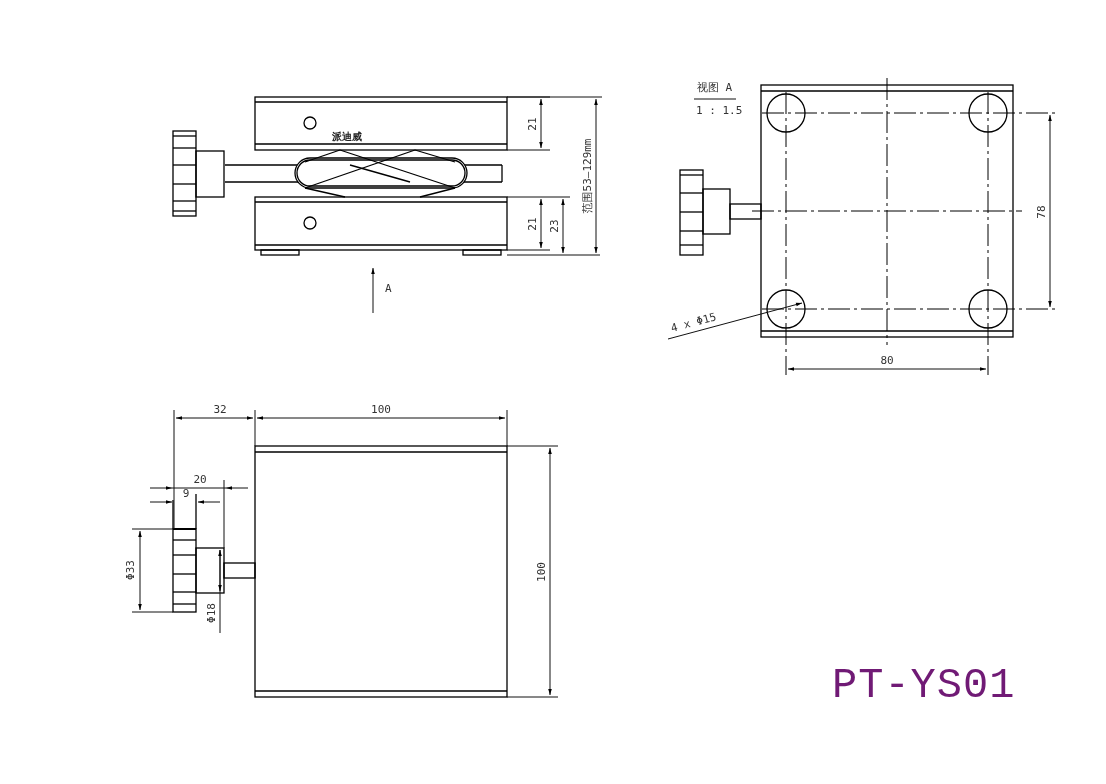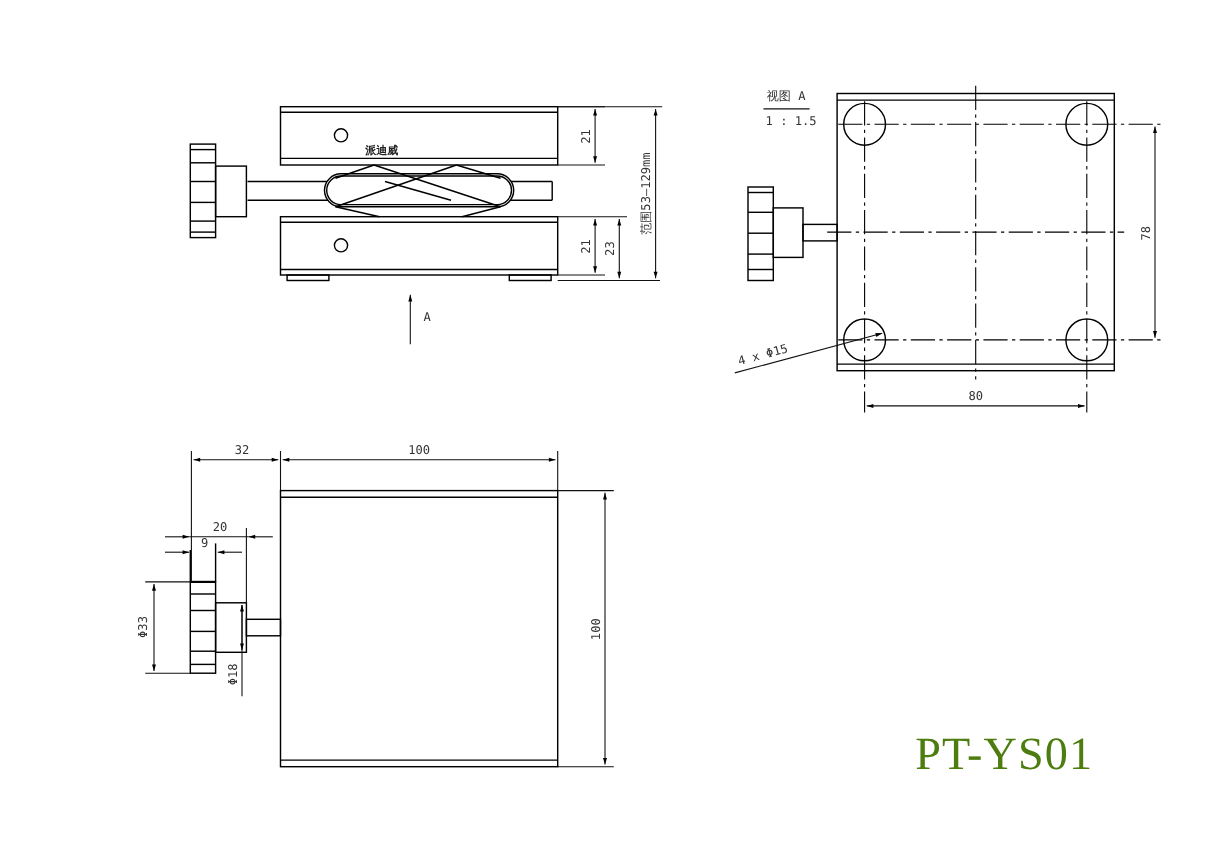--- a/index.html
+++ b/index.html
@@ -3,21 +3,21 @@
 <meta charset="utf-8">
 <style>
   html, body { margin: 0; padding: 0; background: #ffffff; }
   body { width: 1106px; height: 784px; position: relative; overflow: hidden; font-family: "DejaVu Sans", sans-serif; }
   svg { position: absolute; left: 0; top: 0; }
   .ln { stroke: #000; stroke-width: 1.3; fill: none; }
   .thk { stroke: #000; stroke-width: 2; fill: none; }
   .dim { stroke: #111; stroke-width: 1; fill: none; }
   .ctr { stroke: #000; stroke-width: 1; fill: none; stroke-dasharray: 22 4 3 4; }
   .dtext { font-family: "DejaVu Sans Mono", monospace; font-size: 11px; fill: #333; }
-  .title-block { position: absolute; left: 832px; top: 662px; font-family: Liberation Serif, serif; font-size: 42px; color: #4d7c0f; letter-spacing: 1px; }
+  .title-block { position: absolute; left: 832px; top: 662px; font-family: Liberation Mono, monospace; font-size: 42px; color: #701a75; letter-spacing: 1px; }
   .label-small { font-family: "DejaVu Sans", sans-serif; font-size: 10px; fill: #222; font-weight: bold; }
 </style>
 </head>
 <body>
 
 <svg width="1106" height="784" viewBox="0 0 1106 784">
   <defs>
     <marker id="arr" viewBox="0 0 10 10" refX="10" refY="5" markerWidth="9" markerHeight="6" orient="auto-start-reverse" markerUnits="userSpaceOnUse">
       <path d="M0,2 L10,5 L0,8 z" fill="#000"></path>
     </marker>

